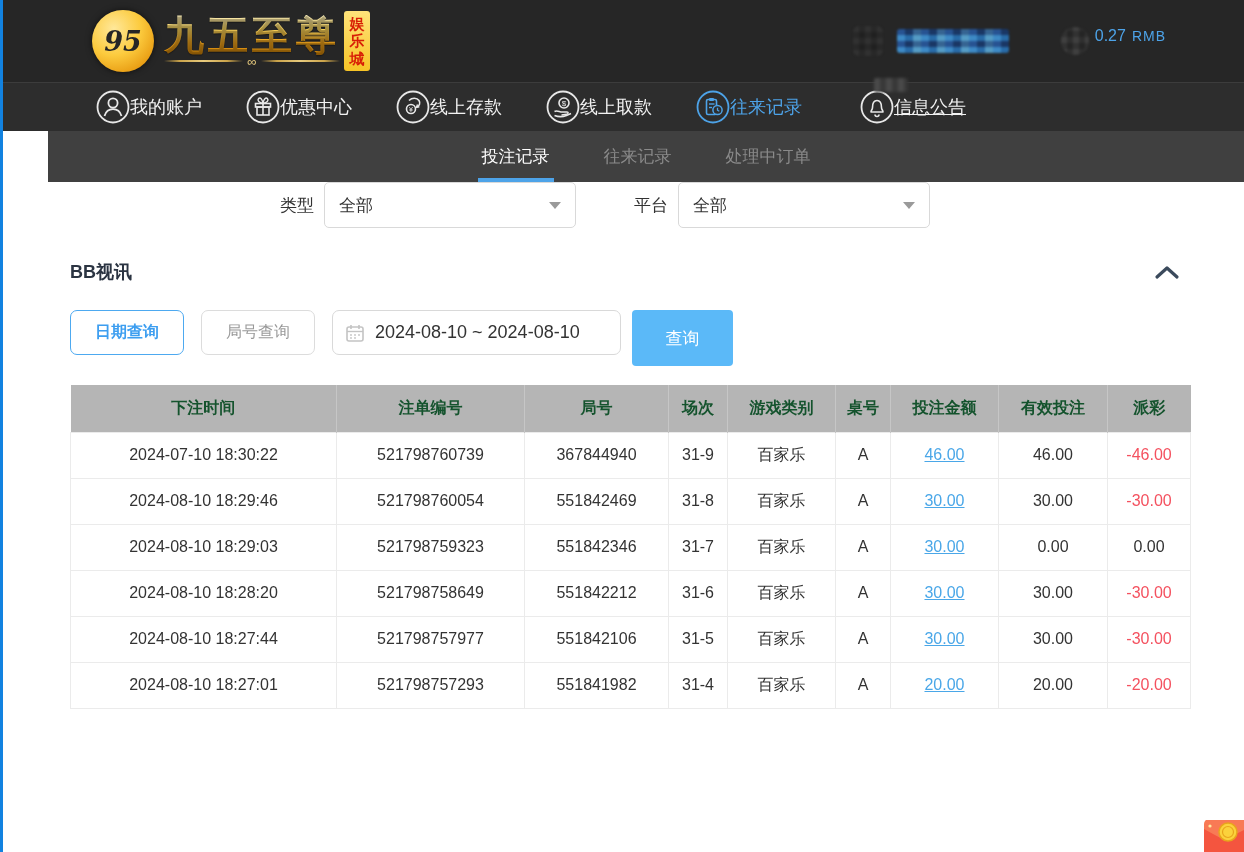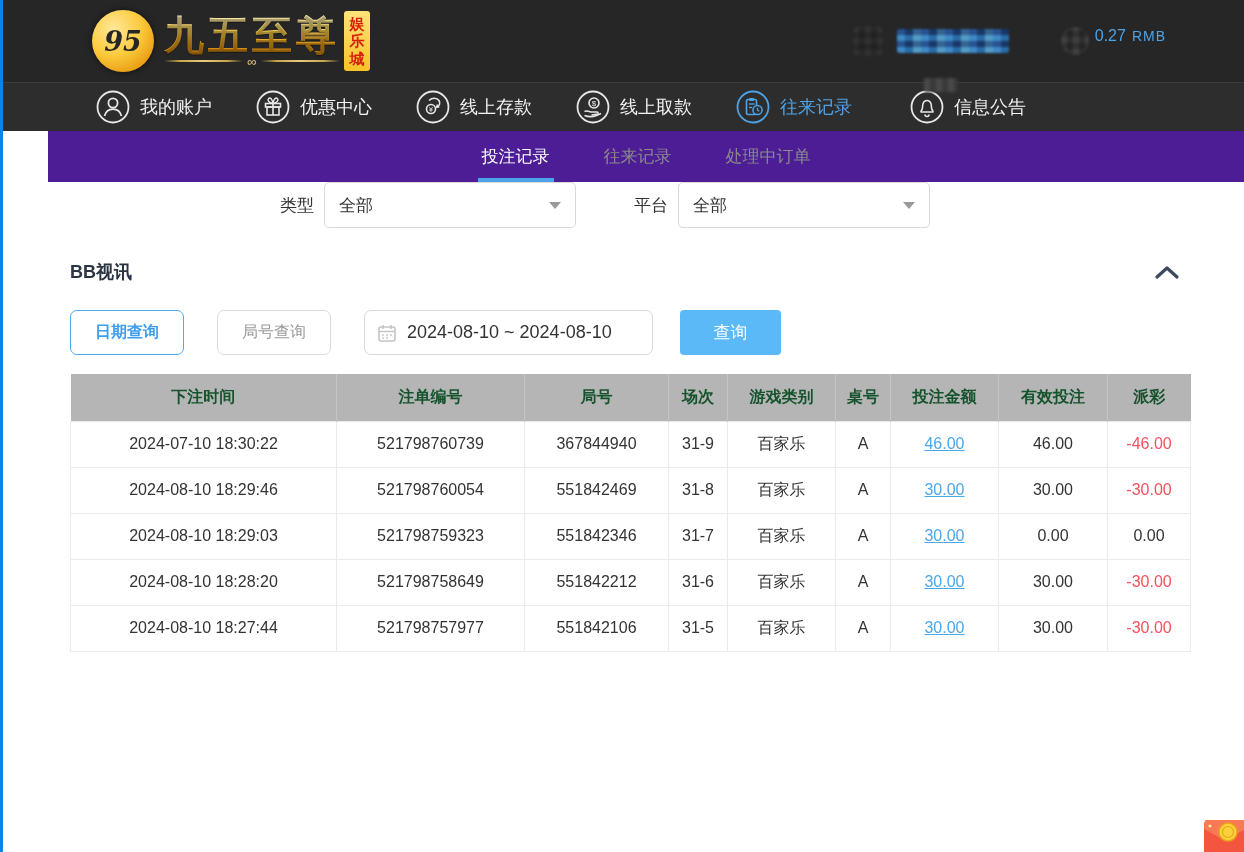--- a/index.html
+++ b/index.html
@@ -52,69 +52,69 @@
   .balance-group { display:flex; align-items:baseline; gap:6px; margin-left:38px; }
   .wallet-mosaic { width:28px; height:28px; border-radius:50%; align-self:center;
     background:repeating-linear-gradient(90deg,#444 0 6px,#333 6px 12px),
                repeating-linear-gradient(0deg,rgba(110,110,110,.5) 0 6px,rgba(60,60,60,.5) 6px 12px);
     background-blend-mode:overlay; filter:blur(1px); }
   .balance-amount { color:#4da3e8; font-size:16px; }
   .balance-currency { color:#4da3e8; font-size:14px; letter-spacing:1px; }
 
   
   .nav-bar { height:49px; background:#2d2d2d; border-top:1px solid #3c3c3c; display:flex; align-items:center; padding-left:96px; gap:44px; }
-  .nav-item { display:flex; align-items:center; gap:10px; color:#f2f2f2; font-size:18px; cursor:pointer; position:relative; }
+  .nav-item { display:flex; align-items:center; color:#f2f2f2; font-size:18px; cursor:pointer; position:relative; }
   .nav-item .nav-icon { width:34px; height:34px; flex:0 0 auto; }
   .nav-item .nav-icon svg { width:34px; height:34px; display:block; }
   .nav-item.active { color:#4da3e8; }
   .nav-badge-mosaic { position:absolute; left:14px; top:-12px; width:34px; height:14px;
     background:repeating-linear-gradient(90deg,#4a4a4a 0 6px,#383838 6px 12px); filter:blur(1.5px); border-radius:2px; }
 
   
-  .tab-bar { height:51px; background:#4c1d95; display:flex; justify-content:center; align-items:stretch; gap:46px;margin-left:48px; }
+  .tab-bar { height:51px; background:#404040; display:flex; justify-content:center; align-items:stretch; gap:46px;margin-left:48px; }
   .tab { display:flex; align-items:center; font-size:17px; color:#8a8a8a; cursor:pointer; position:relative; padding:0 4px; }
   .tab.active { color:#fff; }
   .tab.active::after { content:""; position:absolute; left:0; right:0; bottom:0; height:4px; background:#4da3e8; }
 
   
   .content { background:#fff; }
   .filter-row { display:flex; align-items:center; padding:0 0 0 280px; gap:10px; }
   .filter-label { font-size:17px; color:#333; }
   .select-box {
     width:252px; height:46px; border:1px solid #d9d9d9; border-radius:5px;
     display:flex; align-items:center; justify-content:space-between; padding:0 14px;
     font-size:17px; color:#333; margin-right:48px; cursor:pointer; background:#fff;
   }
   .caret-down { width:0; height:0; border-left:6px solid transparent; border-right:6px solid transparent; border-top:7px solid #9a9a9a; }
 
   .section-head { display:flex; align-items:center; justify-content:space-between; padding:32px 62px 0 70px; }
   .section-title { font-size:18px; font-weight:bold; color:#2b3442; }
   .collapse-btn { cursor:pointer; width:30px; height:22px; display:flex; align-items:center; justify-content:center; }
 
-  .query-row { display:flex; align-items:flex-start; margin:26px 16px 0 70px; gap:16px; }
+  .query-row { display:flex; align-items:flex-start; margin:26px 16px 0 70px; gap:0; }
   .pill-btn {
     height:45px; padding:0 24px; border-radius:7px; border:1px solid #dcdcdc;
     display:flex; align-items:center; font-size:16px; color:#999; background:#fff; cursor:pointer;
   }
   .pill-btn.active { border-color:#4da9f0; color:#3d9ef0; font-weight:bold; }
   .pill-btn + .pill-btn { margin-left:17px; }
   .date-input {
     margin-left:17px; height:45px; width:289px; border:1px solid #d9d9d9; border-radius:7px;
     display:flex; align-items:center; padding:0 12px; gap:10px; font-size:18px; color:#333; background:#fff; cursor:pointer;
   }
   .seg-group { display:flex; margin-left:11px; height:45px; }
   .seg-btn {
     min-width:98px; padding:0 18px; display:flex; align-items:center; justify-content:center;
     border:1px solid #dcdcdc; border-left-width:0; font-size:17px; color:#c2c2c2; background:#fff; cursor:pointer;
   }
   .seg-btn:first-child { border-left-width:1px; border-radius:2px 0 0 2px; }
   .seg-btn:last-child { border-radius:0 2px 2px 0; }
   .seg-btn.active { border:1px solid #54a7ea; color:#54a7ea; }
   .search-btn {
-    margin-left:11px; height:45px; width:101px; background:#5bb9f8; color:#fff; font-size:17px;
+    margin-left:11px; height:56px; width:101px; background:#5bb9f8; color:#fff; font-size:17px;
     border:none; border-radius:4px; cursor:pointer;
   }
 
   
   table { border-collapse:collapse; table-layout:fixed; }
   .summary-table { margin:29px 0 0 70px; width:1120px; }
   .summary-table th { background:#f0f0f0; height:47px; font-size:17px; font-weight:normal; color:#333; border-left:2px solid #fff; }
   .summary-table th:first-child { border-left:none; }
   .summary-table td { height:47px; text-align:center; font-size:17px; color:#333; border:1px solid #ebebeb; border-top:none; }
   .summary-table td.neg { color:#f4515f; }
@@ -218,21 +218,21 @@
           <rect x="10.5" y="9.5" width="10" height="15" rx="1.5" fill="none" stroke="#4da3e8" stroke-width="1.6"></rect>
           <rect x="13" y="8" width="5" height="3" rx="1" fill="#4da3e8"></rect>
           <line x1="13" y1="14" x2="18.5" y2="14" stroke="#4da3e8" stroke-width="1.4"></line>
           <line x1="13" y1="17.5" x2="16" y2="17.5" stroke="#4da3e8" stroke-width="1.4"></line>
           <circle cx="21.5" cy="20" r="4.6" fill="#2d2d2d" stroke="#4da3e8" stroke-width="1.5"></circle>
           <path d="M21.5 17.8v2.4l1.8 1" fill="none" stroke="#4da3e8" stroke-width="1.3"></path>
         </svg>
     </span>
     <span>往来记录</span>
   </div>
-  <div class="nav-item" style="margin-left:14px;">
+  <div class="nav-item" style="margin-left:14px;text-decoration:underline;">
     <span class="nav-badge-mosaic"></span>
     <span class="nav-icon">
       <svg viewBox="0 0 34 34">
           <circle cx="17" cy="17" r="15.5" fill="none" stroke="#e8e8e8" stroke-width="1.8"></circle>
           <path d="M11 22c0-2 1.5-2 1.5-4.5 0-4 1.5-7 4.5-7s4.5 3 4.5 7c0 2.5 1.5 2.5 1.5 4.5z" fill="none" stroke="#e8e8e8" stroke-width="1.6" stroke-linejoin="round"></path>
           <path d="M15 24.5a2 2 0 0 0 4 0" fill="none" stroke="#e8e8e8" stroke-width="1.6"></path>
         </svg>
     </span>
     <span>信息公告</span>
   </div>
@@ -369,20 +369,31 @@
           <td>2024-08-10 18:27:44</td>
           <td>521798757977</td>
           <td>551842106</td>
           <td>31-5</td>
           <td>百家乐</td>
           <td>A</td>
           <td><a>30.00</a></td>
           <td>30.00</td>
           <td class="neg">-30.00</td>
         </tr>
+        <tr>
+          <td>2024-08-10 18:27:01</td>
+          <td>521798757293</td>
+          <td>551841982</td>
+          <td>31-4</td>
+          <td>百家乐</td>
+          <td>A</td>
+          <td><a>20.00</a></td>
+          <td>20.00</td>
+          <td class="neg">-20.00</td>
+        </tr>
       </tbody>
   </table>
 
 </div>
 
 <div class="red-envelope">
   <svg width="40" height="32" viewBox="0 0 40 32">
       <rect x="0" y="4" width="44" height="34" rx="5" fill="#f4553f"></rect>
       <path d="M0 9 L20 20 L44 8 L44 4 a5 5 0 0 0-5-5 L5 -1 a5 5 0 0 0-5 5 z" fill="#f87a55"></path>
       <circle cx="24" cy="12" r="9" fill="#fbd23c" stroke="#e8a51c" stroke-width="1.5"></circle>

